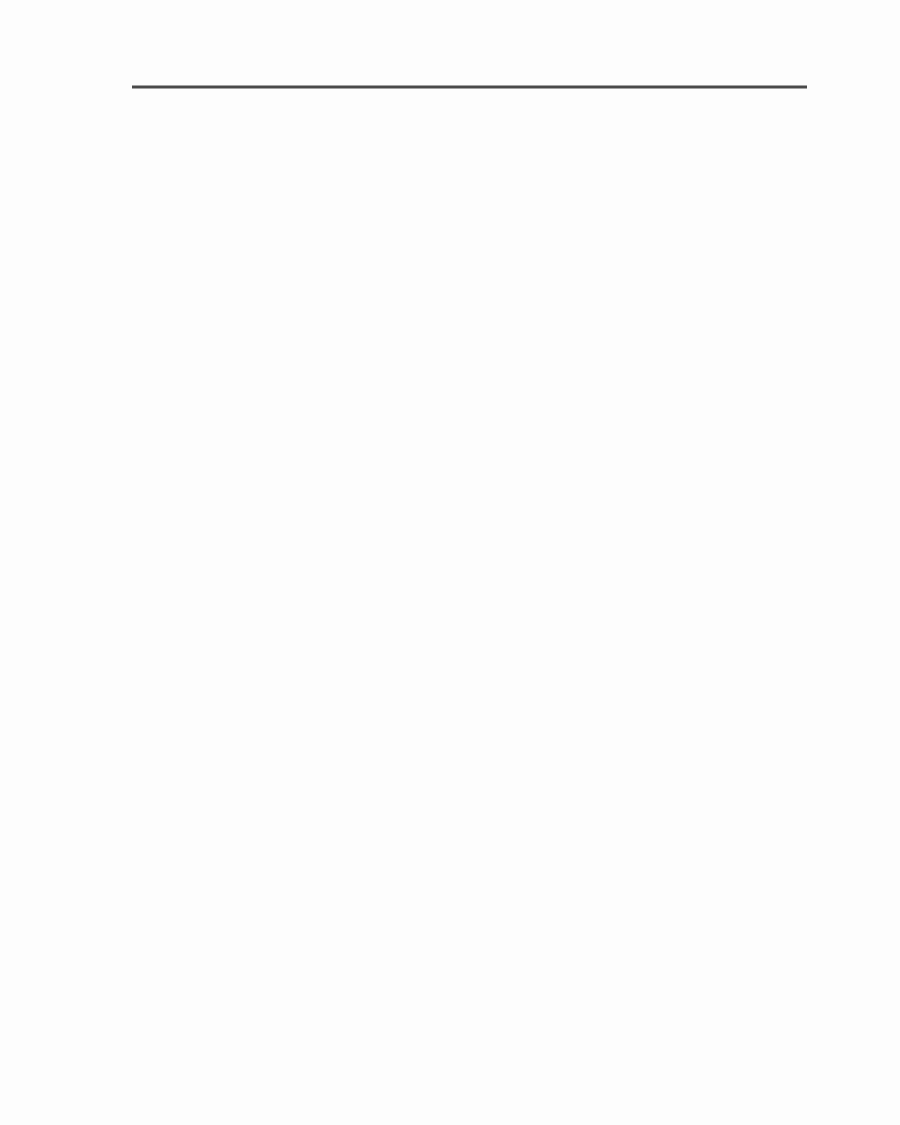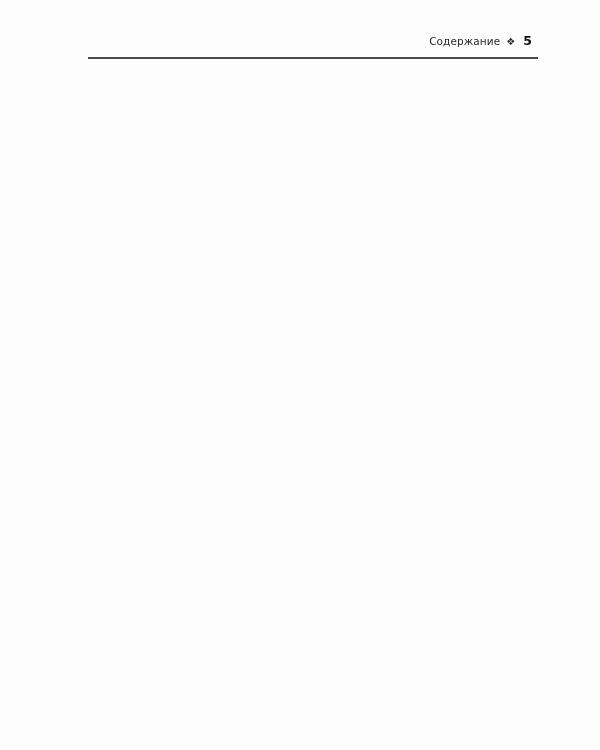--- a/index.html
+++ b/index.html
@@ -108,25 +108,20 @@
     font-size: 12.4px;
     color: #1b1b1b;
   }
   .lvl3 { padding-left: 16px; }
 </style>
 </head>
 <body>
 
 <div class="page">
 
-  <div class="runhead">
-    <span class="runhead-title">Содержание</span>
-    <span class="runhead-orn">❖</span>
-    <span class="runhead-num">5</span>
-  </div>
 
   <div class="rule"></div>
 
   <div class="toc" id="toc-root">
       <div class="entry lvl3">
         <span class="label">8.2.2. Метод резолюций для логики высказываний</span>
         <span class="leader"></span>
         <span class="page">125</span>
       </div>
     </div>

